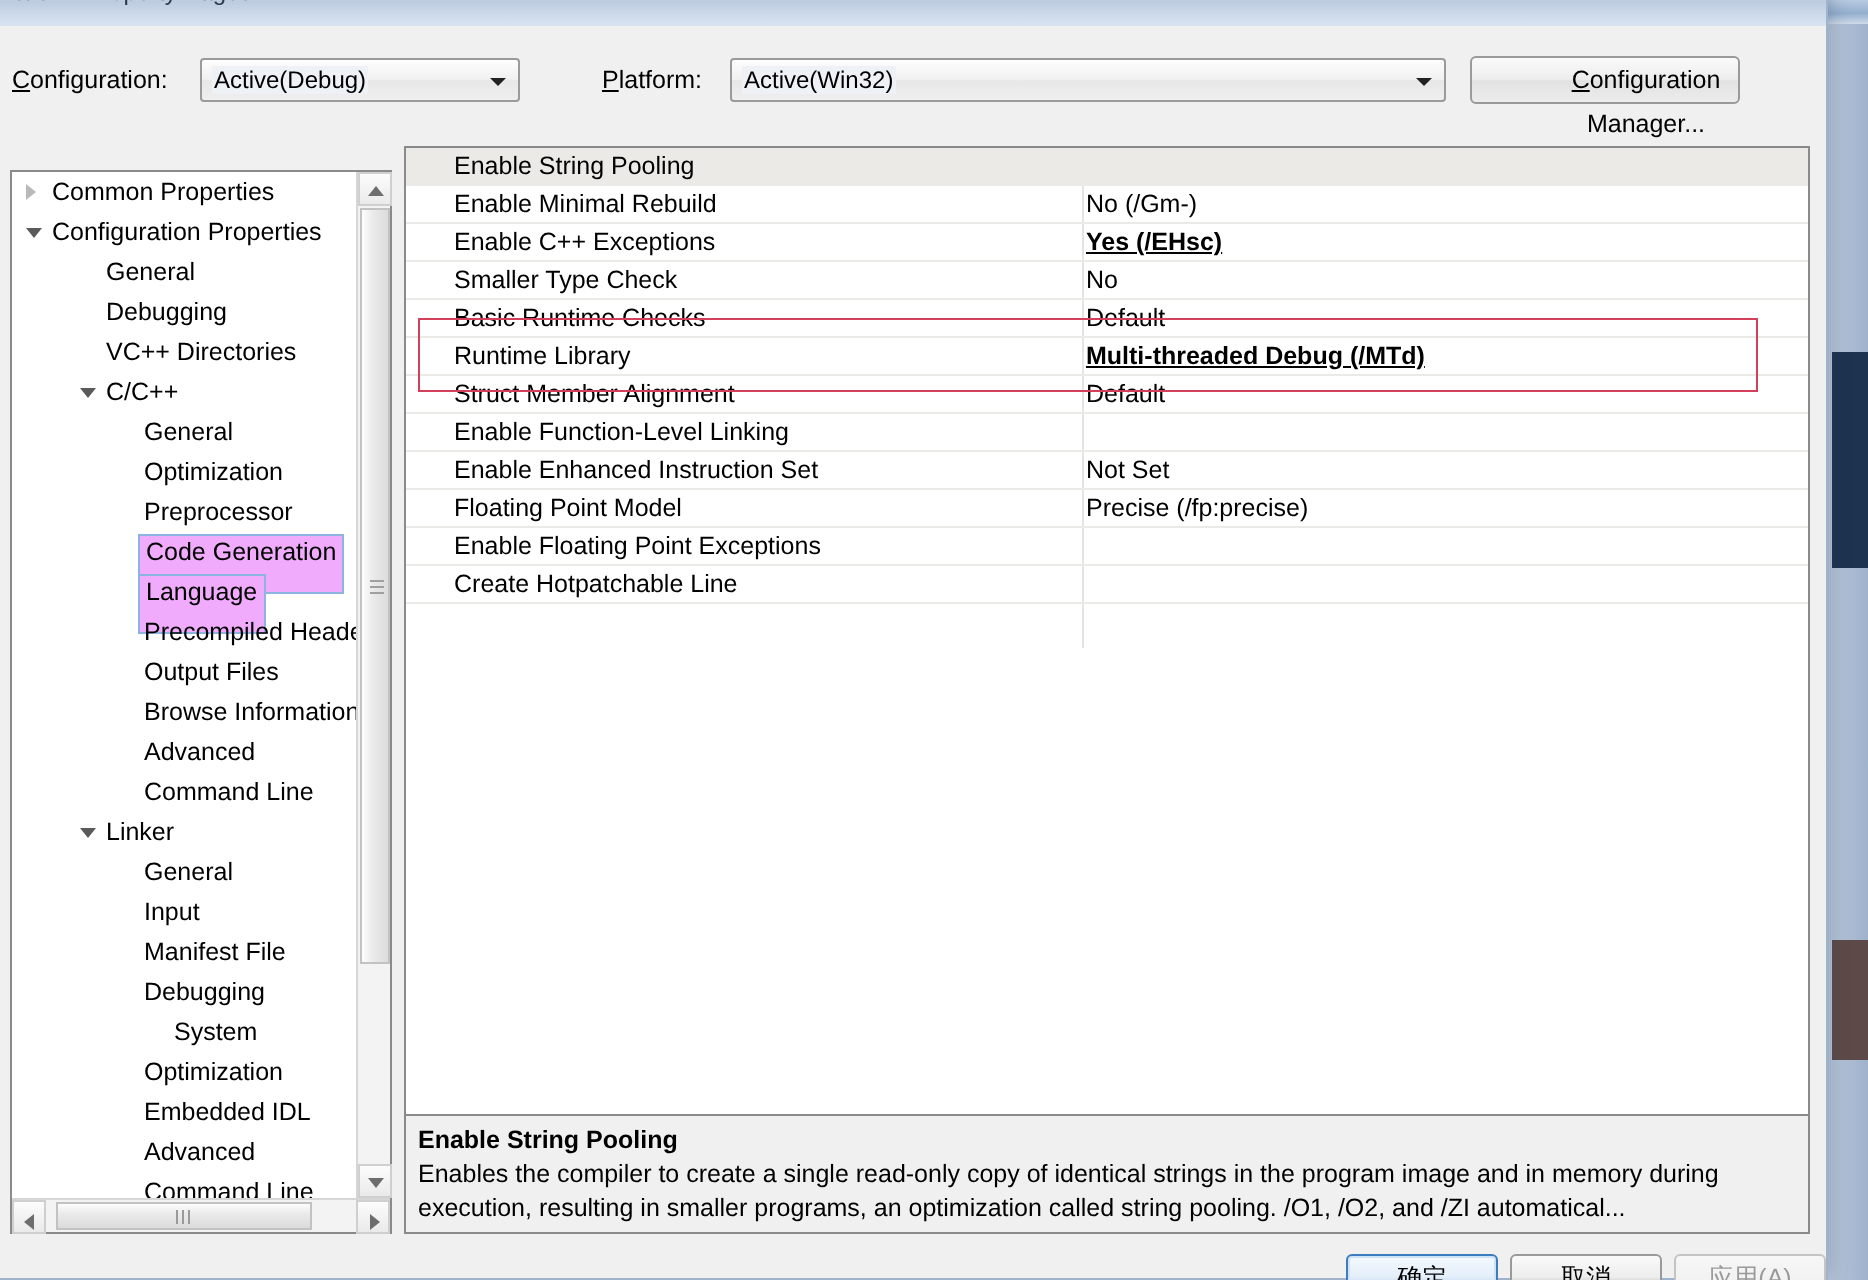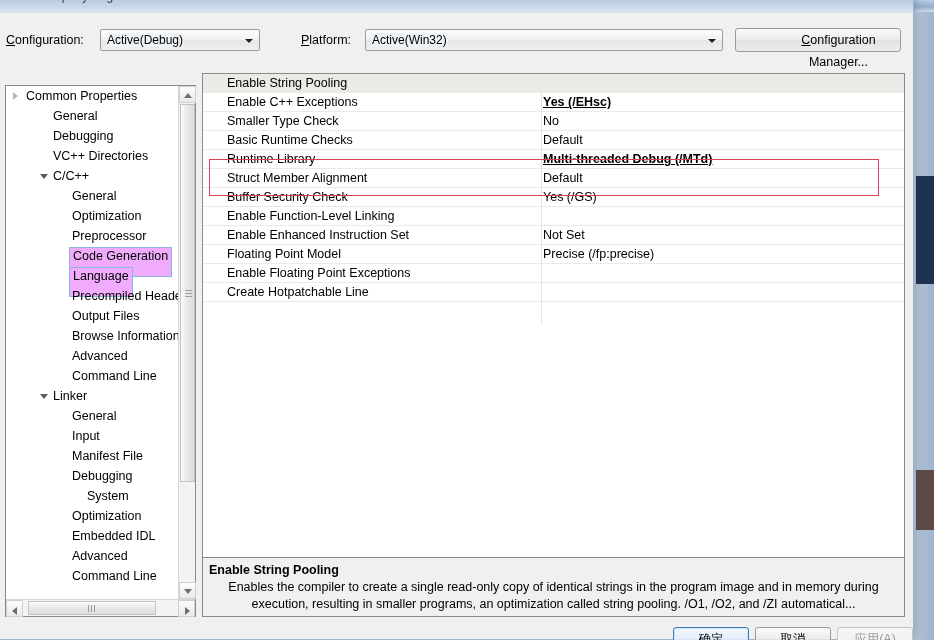--- a/index.html
+++ b/index.html
@@ -116,21 +116,21 @@
     border-left: 4px solid transparent;
     border-right: 4px solid transparent;
     border-top: 4px solid #222;
   }
   #combo-configuration { left: 103px; width: 160px; }
   #combo-platform { left: 368px; width: 358px; }
 
   #btn-config-manager {
     position: absolute;
     left: 738px; top: 7px;
-    width: 166px; height: 24px;
+    width: 135px; height: 24px;
     background: linear-gradient(180deg,#fafafa 0%, #ededed 48%, #e2e2e2 52%, #ececec 100%);
     border: 1px solid #9a9a9a;
     border-radius: 3px;
     box-sizing: border-box;
     font-size: 12.5px;
     line-height: 22px;
     text-align: center;
     cursor: default;
     padding-left: 41px;
   }
@@ -324,21 +324,20 @@
   }
   #desc-title {
     font-size: 12.5px;
     font-weight: bold;
     line-height: 16px;
   }
   #desc-body {
     font-size: 12.5px;
     line-height: 17px;
     margin-top: 1px;
-    text-align: center;
   }
 
   
   .dlgbtn {
     position: absolute;
     top: 614px;
     width: 76px; height: 24px;
     background: linear-gradient(180deg,#fafafa 0%, #ededed 48%, #e1e1e1 52%, #ebebeb 100%);
     border: 1px solid #9a9a9a;
     border-radius: 3px;
@@ -403,20 +402,24 @@
       <div id="btn-config-manager">
         <u>C</u><span>onfiguration Manager...</span>
       </div>
     </div>
 
     <div id="treepanel">
       <div id="tree">
           <div class="tnode">
             <span class="tri collapsed" style="left: 6px;"></span>
             <span class="tlabel" style="left: 20px;">Common Properties</span>
+          </div>
+          <div class="tnode">
+            <span class="tri expanded" style="left: 6px;"></span>
+            <span class="tlabel" style="left: 20px;">Configuration Properties</span>
           </div>
           <div class="tnode">
             <span class="tlabel" style="left: 47px;">General</span>
           </div>
           <div class="tnode">
             <span class="tlabel" style="left: 47px;">Debugging</span>
           </div>
           <div class="tnode">
             <span class="tlabel" style="left: 47px;">VC++ Directories</span>
           </div>
@@ -506,42 +509,42 @@
 
     <div id="gridpanel">
       <div id="grid-leftstrip"></div>
       <div id="grid-divider"></div>
       <div id="grid-rows">
           <div class="prow selrow">
             <span class="pname">Enable String Pooling</span>
             <span class="pval"></span>
           </div>
           <div class="prow">
+            <span class="pname">Enable Minimal Rebuild</span>
+            <span class="pval">No (/Gm-)</span>
+          </div>
+          <div class="prow">
             <span class="pname">Enable C++ Exceptions</span>
             <span class="pval bold">Yes (/EHsc)</span>
           </div>
           <div class="prow">
             <span class="pname">Smaller Type Check</span>
             <span class="pval">No</span>
           </div>
           <div class="prow">
             <span class="pname">Basic Runtime Checks</span>
             <span class="pval">Default</span>
           </div>
           <div class="prow">
             <span class="pname">Runtime Library</span>
             <span class="pval bold">Multi-threaded Debug (/MTd)</span>
           </div>
           <div class="prow">
             <span class="pname">Struct Member Alignment</span>
             <span class="pval">Default</span>
-          </div>
-          <div class="prow">
-            <span class="pname">Buffer Security Check</span>
-            <span class="pval">Yes (/GS)</span>
           </div>
           <div class="prow">
             <span class="pname">Enable Function-Level Linking</span>
             <span class="pval"></span>
           </div>
           <div class="prow">
             <span class="pname">Enable Enhanced Instruction Set</span>
             <span class="pval">Not Set</span>
           </div>
           <div class="prow">

